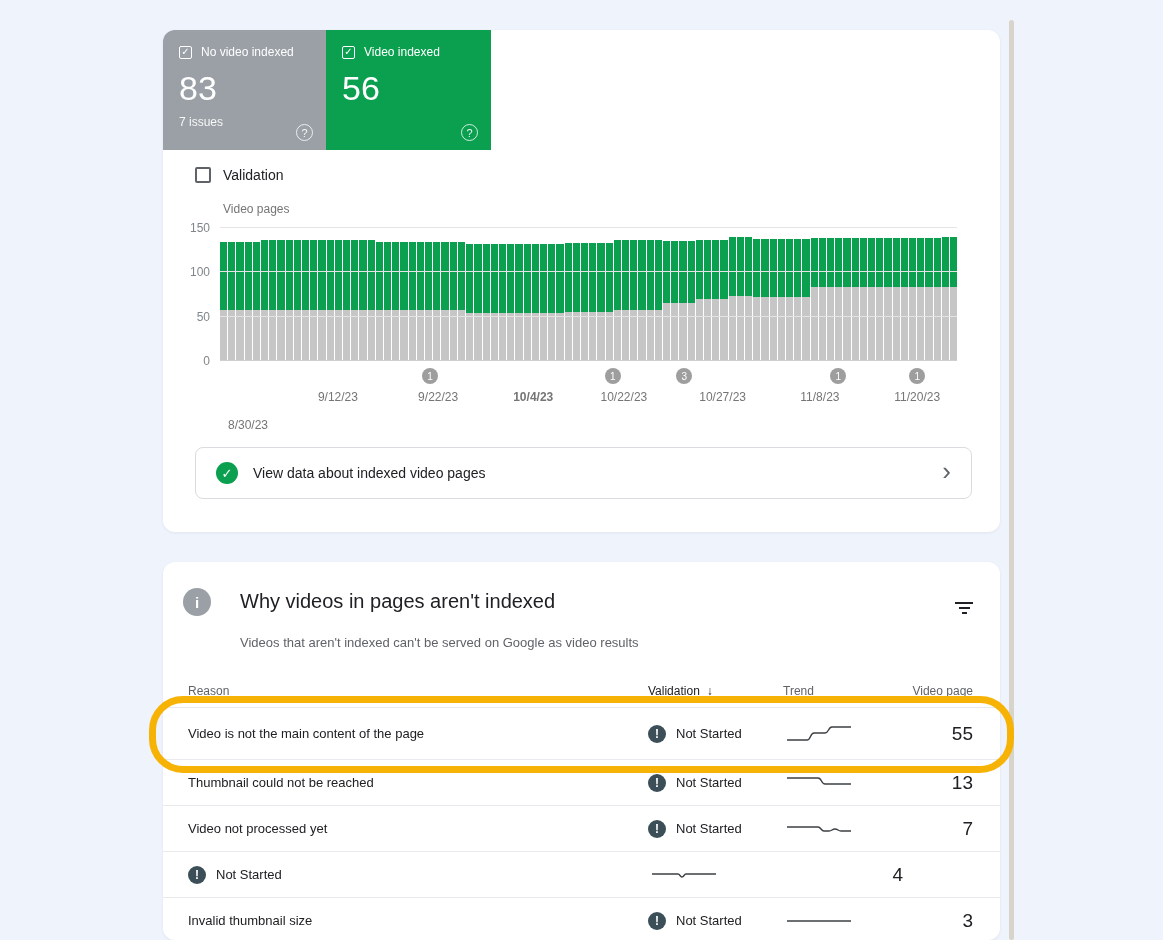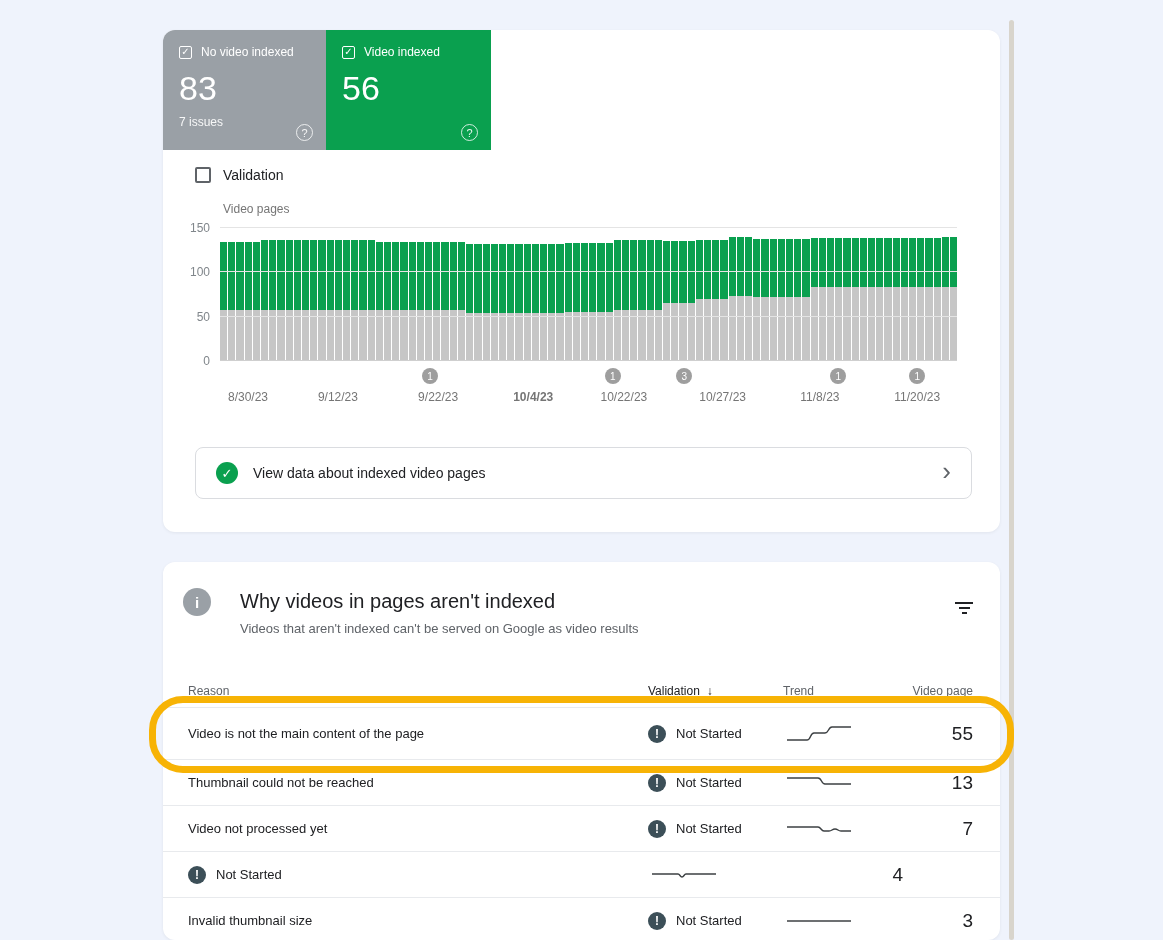--- a/index.html
+++ b/index.html
@@ -54,21 +54,21 @@
                font-size:14px; color:#202124; cursor:pointer; background:#fff; }
   .check-circle { width:22px; height:22px; border-radius:50%; background:#0aa04f; color:#fff;
                   font-size:13px; display:flex; align-items:center; justify-content:center; flex:none; }
   .chev { margin-left:auto; font-size:26px; color:#5f6368; line-height:0; padding-bottom:4px; }
 
   
   .info-icon { position:absolute; left:20px; top:26px; width:28px; height:28px; border-radius:50%;
                background:#9aa0a6; color:#fff; font-weight:bold; font-size:15px; display:flex;
                align-items:center; justify-content:center; }
   .card2-title { position:absolute; left:77px; top:28px; font-size:20px; color:#202124; }
-  .card2-sub { position:absolute; left:77px; top:59px; font-size:13px; color:#5f6368; }
+  .card2-sub { position:absolute; left:77px; top:73px; font-size:13px; color:#5f6368; }
   .filter-icon { position:absolute; right:26px; top:40px; width:20px; cursor:pointer; }
   .filter-icon span { display:block; height:2px; background:#202124; margin:0 auto 3px; }
   .filter-icon .f1 { width:18px; } .filter-icon .f2 { width:11px; } .filter-icon .f3 { width:5px; }
 
   .table { position:absolute; left:0; right:0; top:112px; }
   .trow { display:grid; grid-template-columns:460px 135px 120px 70px; padding:0 27px 0 25px;
           align-items:center; }
   .thead { height:33px; font-size:12px; color:#5f6368; }
   .th-validation { color:#202124; display:flex; align-items:center; gap:7px; cursor:pointer; }
   .th-pages { text-align:right; }
@@ -496,21 +496,21 @@
         <div class="ytick" style="bottom: 100%;">150</div>
       </div>
     <div class="markers" id="markers">
         <div class="marker" style="left: 28.5%;">1</div>
         <div class="marker" style="left: 53.3%;">1</div>
         <div class="marker" style="left: 63%;">3</div>
         <div class="marker" style="left: 83.9%;">1</div>
         <div class="marker" style="left: 94.6%;">1</div>
       </div>
     <div class="xlabels" id="xlabels">
-        <div class="xlabel" style="left: 3.8%;">8/30/23</div>
+        <div class="xlabel" style="left: 3.8%; margin-top: 28px;">8/30/23</div>
         <div class="xlabel" style="left: 16%;">9/12/23</div>
         <div class="xlabel" style="left: 29.6%;">9/22/23</div>
         <div class="xlabel" style="left: 42.5%; font-weight: bold;">10/4/23</div>
         <div class="xlabel" style="left: 54.8%;">10/22/23</div>
         <div class="xlabel" style="left: 68.2%;">10/27/23</div>
         <div class="xlabel" style="left: 81.4%;">11/8/23</div>
         <div class="xlabel" style="left: 94.6%;">11/20/23</div>
       </div>
 
     <div class="view-data">

